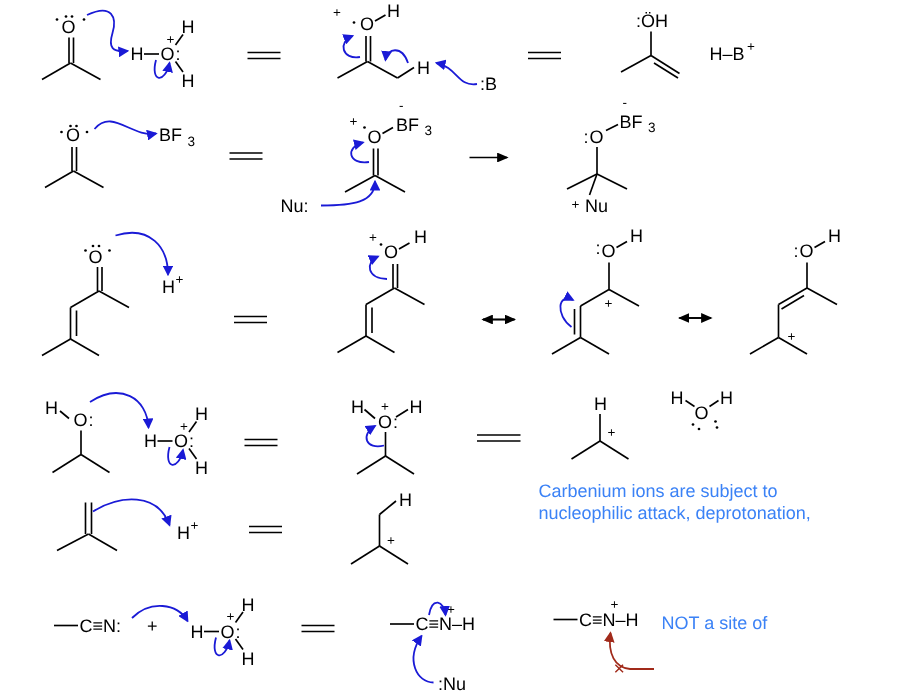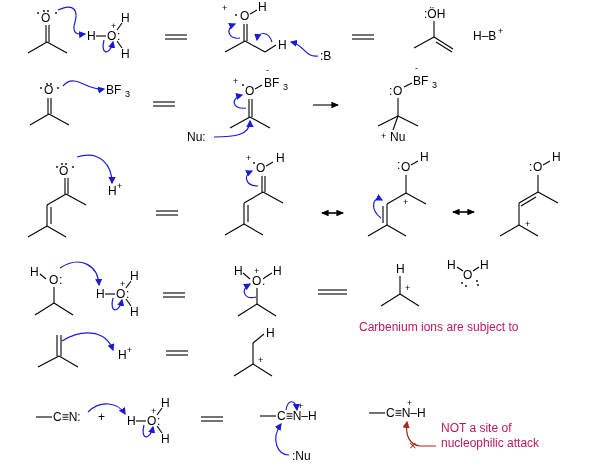--- a/index.html
+++ b/index.html
@@ -3,21 +3,21 @@
 <meta charset="utf-8">
 <style>
   html,body{margin:0;padding:0;background:#ffffff;}
   body{width:607px;height:466px;overflow:hidden;position:relative;font-family:"Liberation Sans",sans-serif;}
   svg{position:absolute;left:0;top:0;}
   .bond{stroke:#000;stroke-width:1.1;fill:none;}
   .arrow{stroke:#1a1ad6;stroke-width:1.2;fill:none;}
   .redarrow{stroke:#a12a1a;stroke-width:1.2;fill:none;}
   .t{font-size:12px;fill:#000;font-family:"Liberation Sans",sans-serif;}
   .ts{font-size:9px;fill:#000;font-family:"Liberation Sans",sans-serif;}
-  .note{position:absolute;font-size:12px;color:#be185d;line-height:15px;font-family:"Liberation Sans",sans-serif;}
+  .note{position:absolute;font-size:12px;color:#3b82f6;line-height:15px;font-family:"Liberation Sans",sans-serif;}
 </style>
 </head>
 <body>
 
 <svg width="607" height="466" viewBox="0 0 607 466">
   <defs>
     <marker id="ah" markerWidth="6" markerHeight="6" refX="5" refY="3" orient="auto">
       <path d="M0,0 L6,3 L0,6 Z" fill="#1a1ad6"></path>
     </marker>
     <marker id="ahr" markerWidth="6" markerHeight="6" refX="5" refY="3" orient="auto">
@@ -344,18 +344,18 @@
     <line class="bond" x1="369" y1="413" x2="385" y2="413"></line>
     <text class="t" x="386" y="417">C≡N–H</text>
     <text class="ts" x="407" y="406">+</text>
   </g>
   <path class="redarrow" d="M436,446 L420,446 C410,445 405,436 407,422" marker-end="url(#ahr)"></path>
   <text x="409" y="450" font-size="13" fill="#a12a1a" font-family="Liberation Sans, sans-serif">×</text>
 </svg>
 
 <div class="note" style="left:359px;top:320px;">
   <div>Carbenium ions are subject to</div>
+  <div>nucleophilic attack, deprotonation,</div>
 </div>
 
-<div class="note" style="left:441px;top:421px;">
+<div class="note" style="left:441px;top:408px;">
   <div>NOT a site of</div>
-  <div>nucleophilic attack</div>
 </div>
 
 </body></html>

